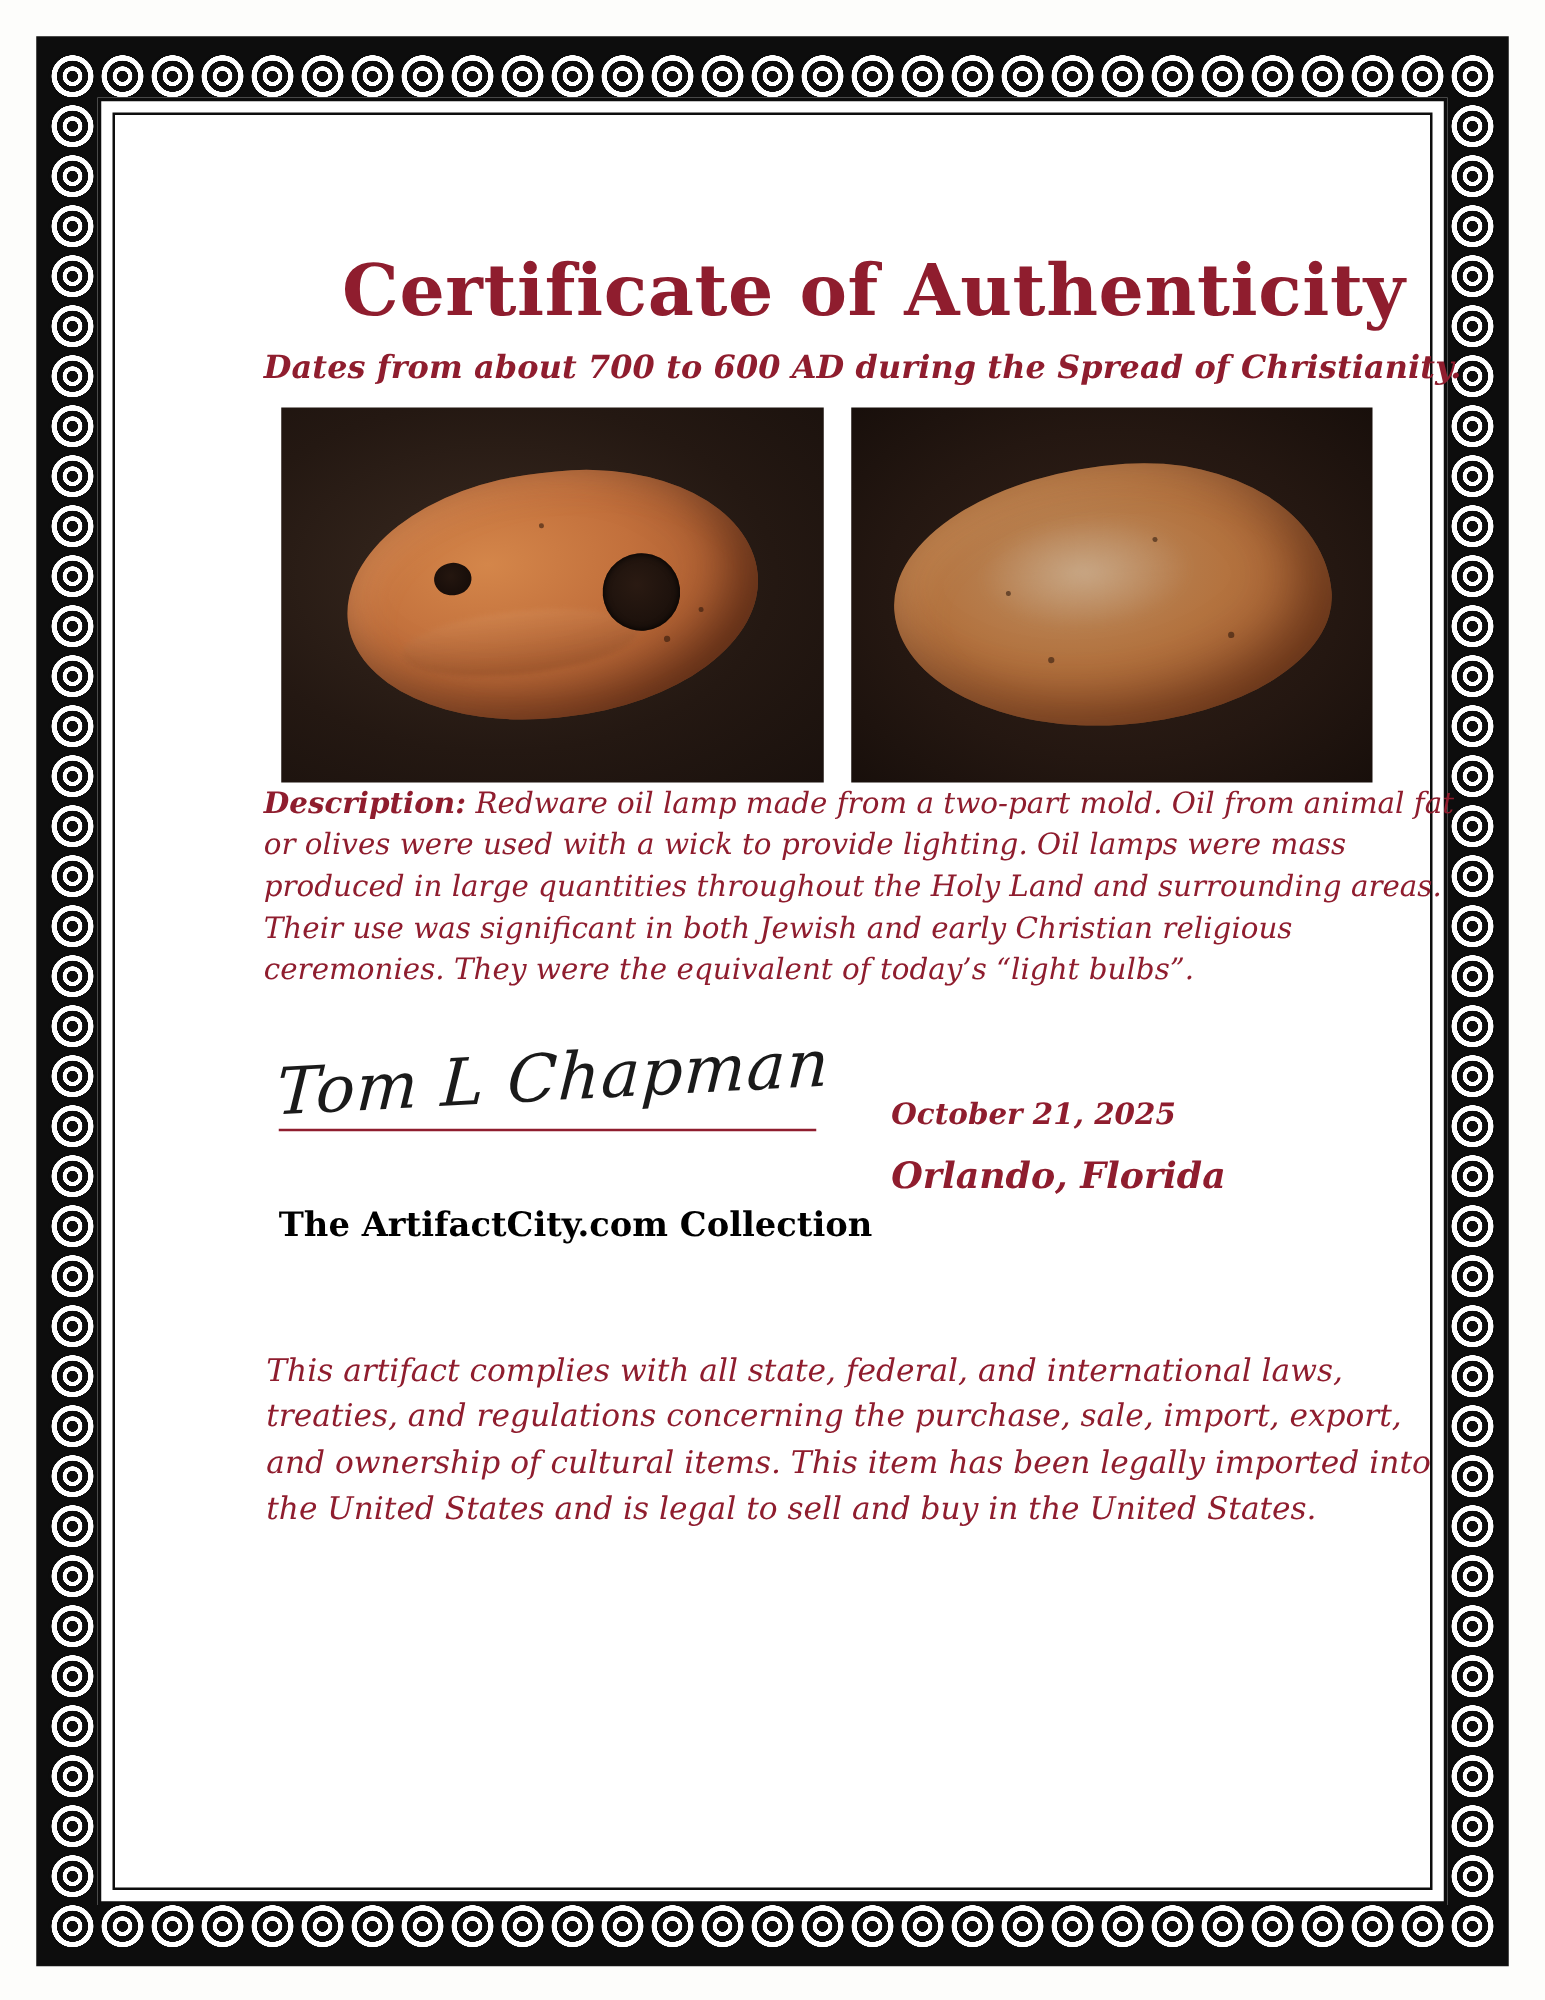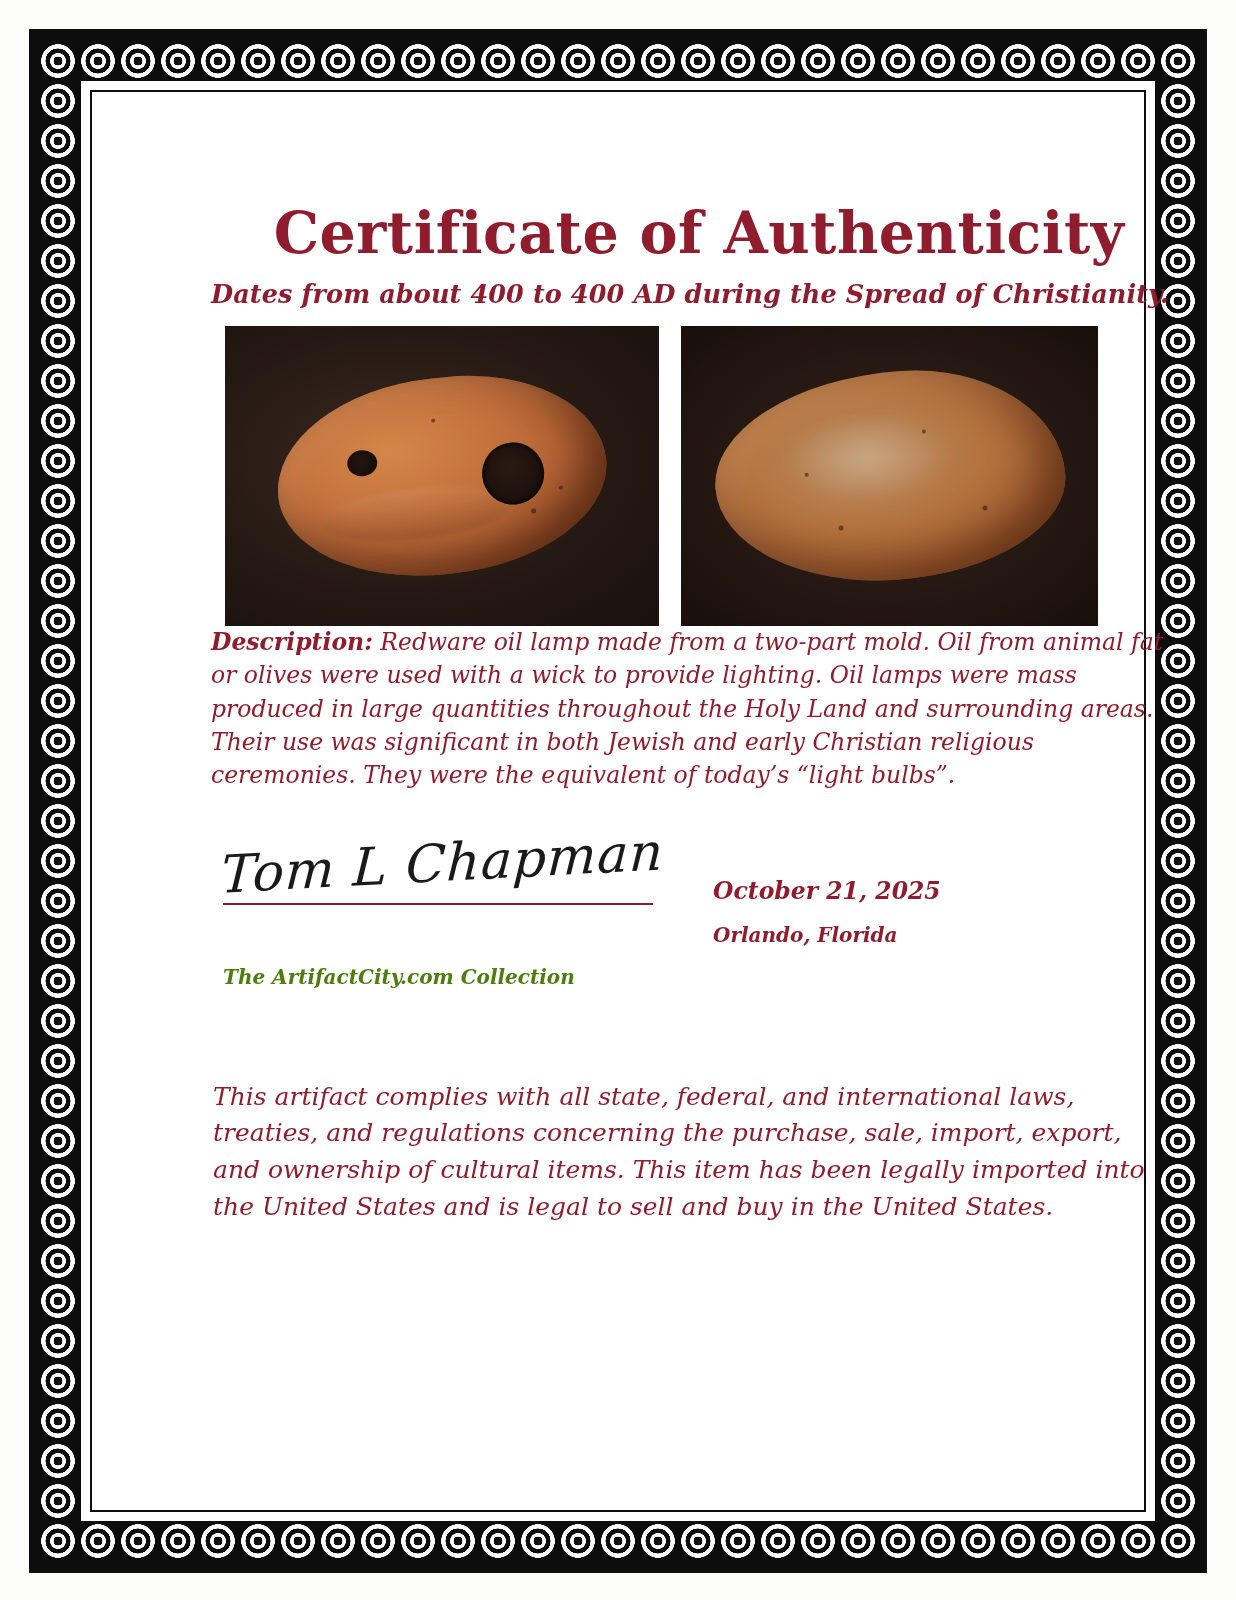--- a/index.html
+++ b/index.html
@@ -241,43 +241,42 @@
     font-style: italic;
     font-weight: bold;
     font-size: 23.5px;
     color: #8f1d2e;
   }
   .sig-org {
     position: absolute;
     left: 10px;
     top: 130px;
     font-family: "DejaVu Serif", "Liberation Serif", serif;
-    font-style: italic;
-    font-weight: bold;
-    font-size: 20px;
-    color: #4d7c0f;
+    font-weight: bold;
+    font-size: 27px;
+    color: #000000;
   }
   .sig-date {
     position: absolute;
     left: 500px;
     top: 42px;
     font-family: "DejaVu Serif", "Liberation Serif", serif;
     font-style: italic;
     font-weight: bold;
     font-size: 23.5px;
     color: #8f1d2e;
   }
   .sig-city {
     position: absolute;
     left: 500px;
     top: 88px;
     font-family: "DejaVu Serif", "Liberation Serif", serif;
     font-style: italic;
     font-weight: bold;
-    font-size: 20px;
+    font-size: 29px;
     color: #8f1d2e;
   }
   .sig-tag {
     position: absolute;
     left: 500px;
     top: 130px;
     font-family: "DejaVu Serif", "Liberation Serif", serif;
     font-style: italic;
     font-weight: bold;
     font-size: 23.5px;
@@ -433,21 +432,21 @@
         <div class="ring" style="position: absolute; left: 1129px; top: 1452px;"></div>
       </div>
 
     <div class="frame-inner-white">
       <div class="frame-inner-line"></div>
 
       <div class="content">
 
         <div class="title">Certificate of Authenticity</div>
 
-        <div class="certify-line">Dates from about 400 to 400 AD during the Spread of Christianity.</div>
+        <div class="certify-line">Dates from about 700 to 600 AD during the Spread of Christianity.</div>
 
         <div class="photo-row">
           <div class="photo left">
             <div class="lamp-a">
               <div class="ridge"></div>
               <div class="hole-big"></div>
               <div class="hole-small"></div>
               <div class="speck" style="left:250px;top:140px;width:5px;height:5px;"></div>
               <div class="speck" style="left:280px;top:120px;width:4px;height:4px;"></div>
               <div class="speck" style="left:160px;top:40px;width:4px;height:4px;"></div>

